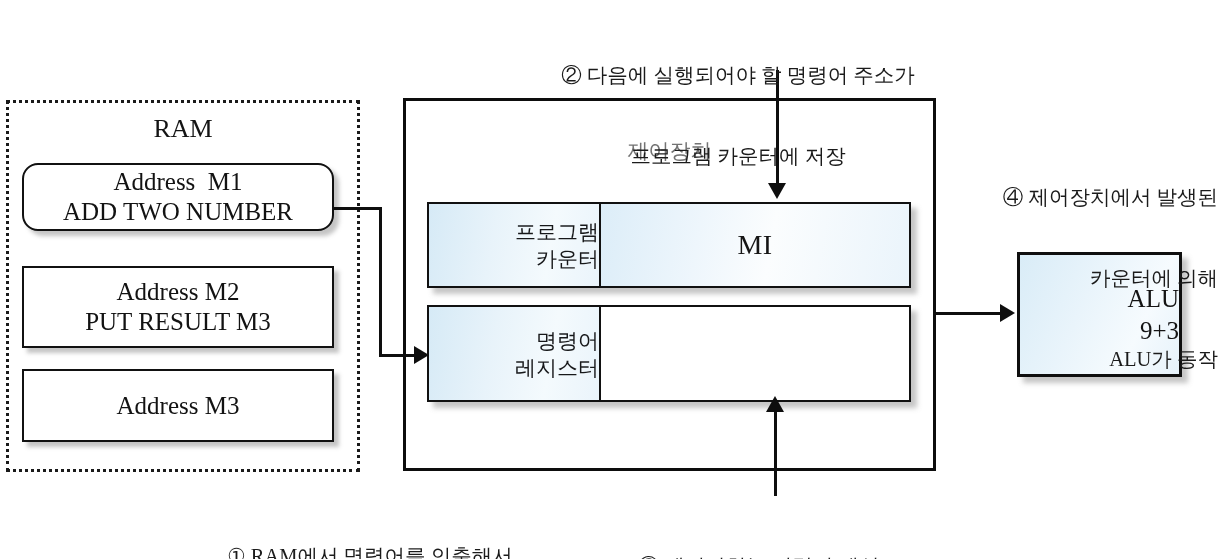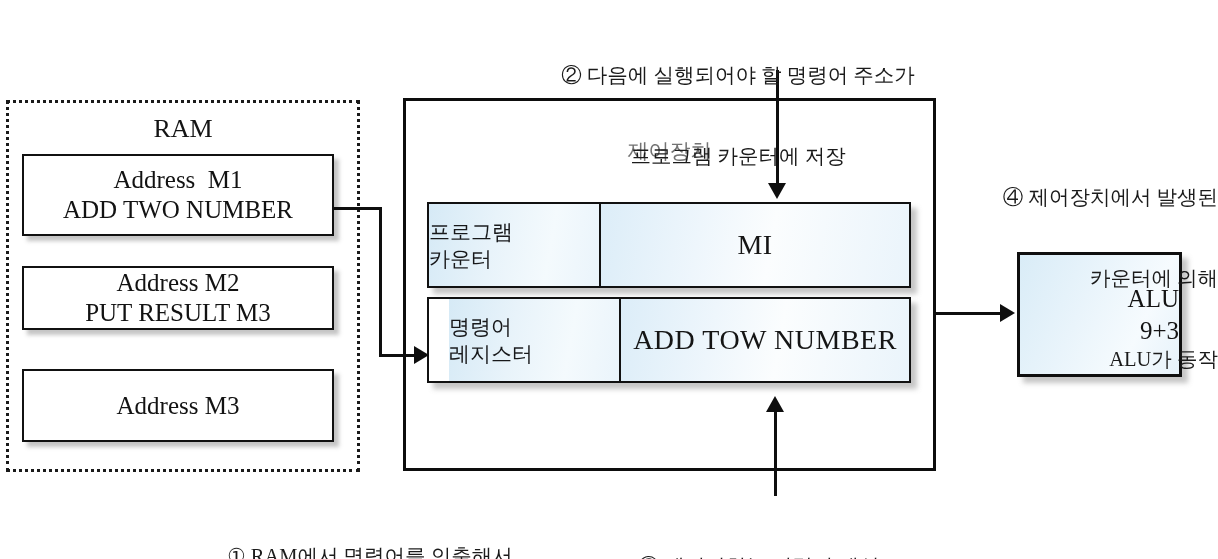--- a/index.html
+++ b/index.html
@@ -63,22 +63,22 @@
     display: flex;
     flex-direction: column;
     align-items: center;
     justify-content: center;
     font-family: "Liberation Serif", serif;
     font-size: 25px;
     line-height: 30px;
     color: #121212;
     white-space: pre;
   }
-  #ram-cell-0 { top: 154px;  height: 82px; }
-  #ram-cell-1 { top: 266px;  height: 64px; }
+  #ram-cell-0 { top: 163px;  height: 68px; border-radius: 16px; }
+  #ram-cell-1 { top: 266px;  height: 82px; }
   #ram-cell-2 { top: 369px;  height: 73px; }
 
   
   #cu-box {
     position: absolute;
     left: 403px;
     top: 98px;
     width: 533px;
     height: 373px;
     border: 3px solid #0d0d0d;
@@ -98,30 +98,30 @@
   .reg-row {
     position: absolute;
     left: 427px;
     width: 484px;
     border: 2.5px solid #111111;
     box-sizing: border-box;
     display: flex;
     box-shadow: 6px 6px 5px rgba(120,120,120,0.42);
   }
   #reg-row-pc { top: 202px; height: 86px; }
-  #reg-row-ir { top: 297px; height: 86px; padding-left: 20px; }
+  #reg-row-ir { top: 305px; height: 97px; }
 
   .reg-left {
     width: 172px;
     box-sizing: border-box;
     border-right: 2.5px solid #111111;
     background: linear-gradient(100deg,#d6eaf6 0%, #e8f3fa 38%, #f4fafd 70%, #eaf4fb 100%);
     display: flex;
     flex-direction: column;
-    align-items: flex-start;
+    align-items: flex-end;
     justify-content: center;
     font-size: 21px;
     line-height: 27px;
     color: #17181a;
     white-space: pre;
   }
   .reg-right {
     flex: 1;
     box-sizing: border-box;
     background: linear-gradient(100deg,#dcedf8 0%, #eef6fc 32%, #fbfdfe 55%, #eaf4fb 100%);
@@ -219,21 +219,20 @@
       <span>카운터</span>
     </div>
     <div class="reg-right">MI</div>
   </div>
 
   <div class="reg-row" id="reg-row-ir">
     <div class="reg-left">
       <span>명령어</span>
       <span>레지스터</span>
     </div>
-    <div class="reg-right">ADD TOW NUMBER</div>
   </div>
 
   <div id="alu-box">
     <span>ALU</span>
     <span>9+3</span>
   </div>
 
   <div class="hline" style="left:334px; top:207px; width:48px;"></div>
   <div class="vline" style="left:379px; top:207px; height:150px;"></div>
   <div class="hline" style="left:379px; top:354px; width:42px;"></div>

